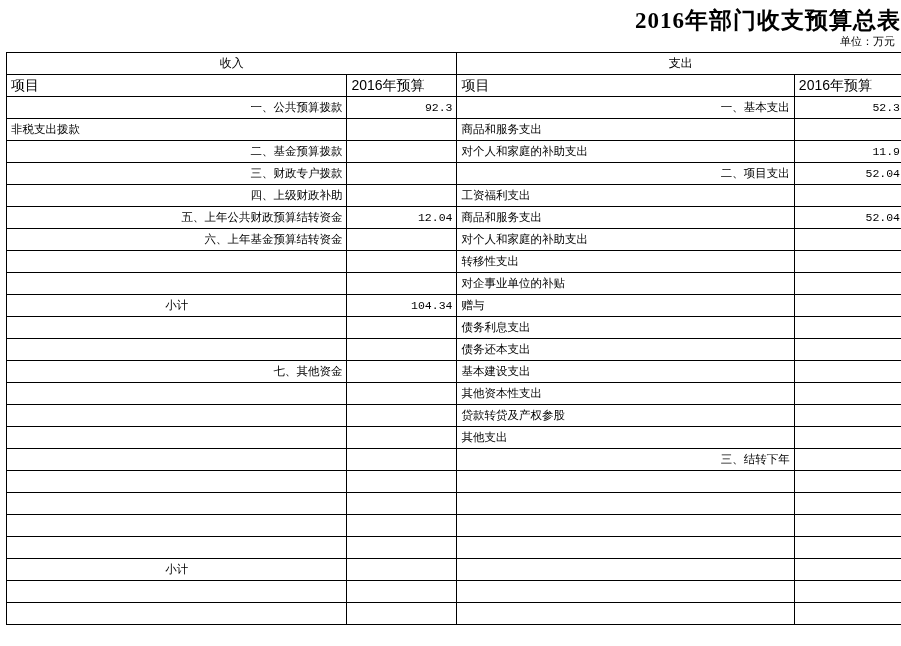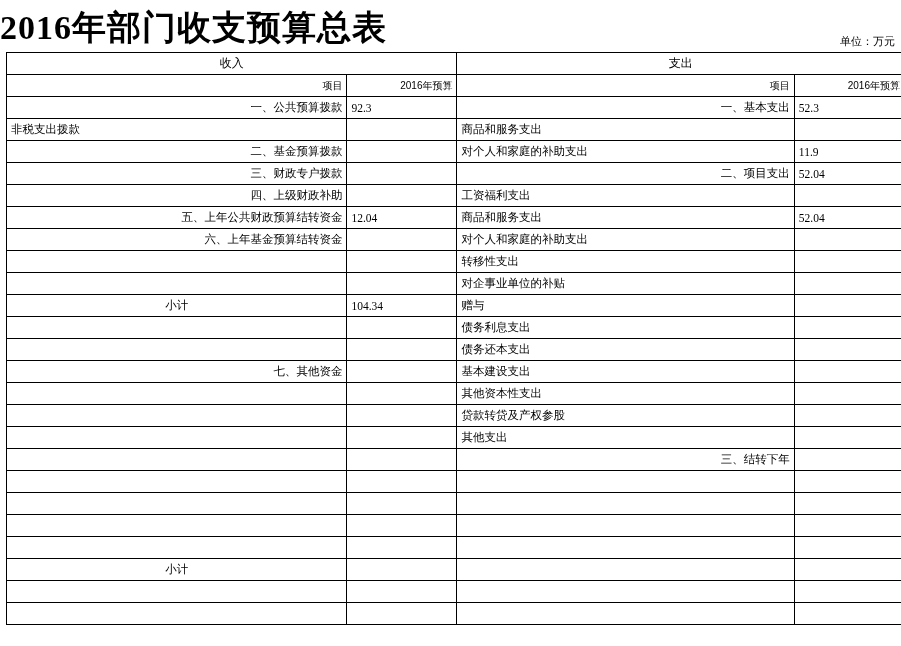--- a/index.html
+++ b/index.html
@@ -14,23 +14,23 @@
     color: #000000;
     overflow: hidden;
   }
   .page {
     position: relative;
     width: 901px;
     height: 646px;
     box-sizing: border-box;
   }
   .title {
-    text-align: left;
+    text-align: right;
     font-family: "Liberation Serif", "DejaVu Serif", serif;
-    font-size: 34px;
+    font-size: 23px;
     font-weight: bold;
     letter-spacing: 1px;
     padding-top: 5px;
     padding-bottom: 6px;
     height: 34px;
     box-sizing: border-box;
   }
   .unit-row {
     text-align: right;
     font-size: 11px;
@@ -55,33 +55,33 @@
     overflow: hidden;
     white-space: nowrap;
     font-weight: normal;
   }
   .grp-head {
     text-align: center;
     font-weight: bold;
     font-size: 12px;
   }
   .col-head {
-    text-align: right;
+    text-align: left;
     font-weight: bold;
-    font-size: 10px;
+    font-size: 14px;
   }
   .c-item-in { width: 340px; }
   .c-amt-in  { width: 110px; }
   .c-item-out{ width: 337px; }
   .c-amt-out { width: 110px; }
 
   .lv1 { text-align: right; padding-left: 6px; }
   .lv2 { text-align: left; padding-left: 40px; }
   .center { text-align: center; }
-  .num { text-align: left; padding-right: 8px; font-family: Liberation Serif, serif; }
+  .num { text-align: right; padding-right: 8px; font-family: Liberation Mono, monospace; }
 </style>
 </head>
 <body>
 
 <div class="page">
 
   <div class="title">2016年部门收支预算总表</div>
 
   <div class="unit-row">单位：万元</div>
 

